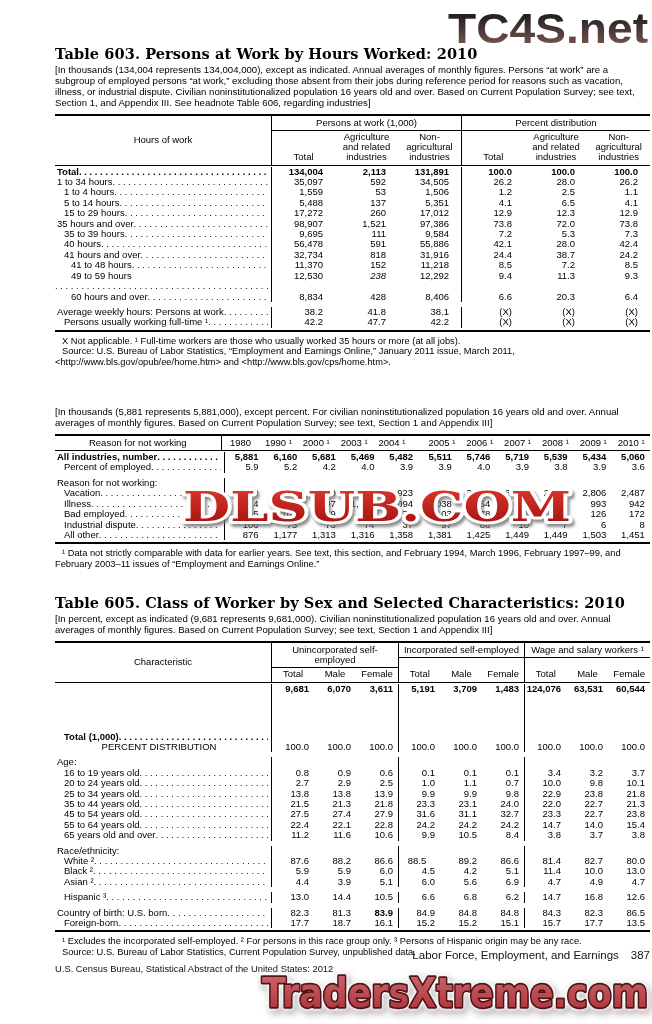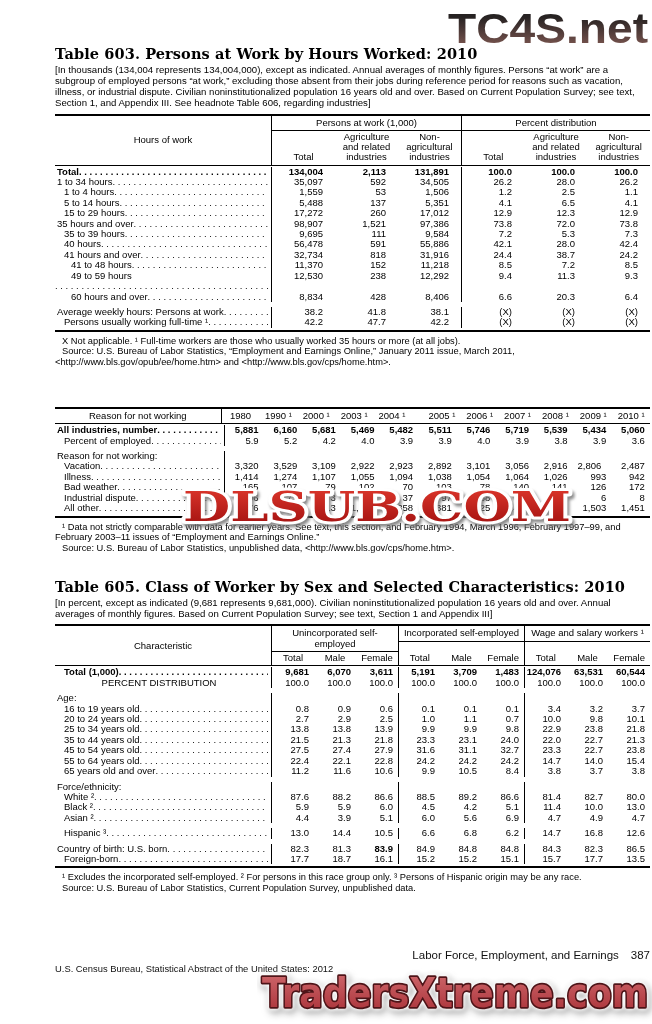--- a/index.html
+++ b/index.html
@@ -203,21 +203,21 @@
               <div class="cell gl" style="width: 63px;">8.5</div>
               <div class="cell" style="width: 63px;">7.2</div>
               <div class="cell" style="width: 63px;">8.5</div>
             </div>
             <div class="row">
               <div class="lblc" style="width: 217px; flex-direction: column;">
                 <span class="lbl" style="padding-left: 16px;">49 to 59 hours</span>
                 <span class="dots"></span>
               </div>
               <div class="cell" style="width: 63px;">12,530</div>
-              <div class="cell" style="width: 63px;">238</div>
+              <div class="cell" style="width: 63px; font-style: italic;">238</div>
               <div class="cell" style="width: 63px;">12,292</div>
               <div class="cell gl" style="width: 63px;">9.4</div>
               <div class="cell" style="width: 63px;">11.3</div>
               <div class="cell" style="width: 63px;">9.3</div>
             </div>
             <div class="row">
               <div class="lblc" style="width: 217px;">
                 <span class="lbl" style="padding-left: 16px;">60 hours and over</span>
                 <span class="dots"></span>
               </div>
@@ -252,20 +252,21 @@
               <div class="cell" style="width: 63px;">(X)</div>
               <div class="cell" style="width: 63px;">(X)</div>
             </div>
           </div>
         </div>
       <p class="fn first">X Not applicable. ¹ Full-time workers are those who usually worked 35 hours or more (at all jobs).</p>
       <p class="fn">Source: U.S. Bureau of Labor Statistics, “Employment and Earnings Online,” January 2011 issue, March 2011, &lt;http://www.bls.gov/opub/ee/home.htm&gt; and &lt;http://www.bls.gov/cps/home.htm&gt;.</p>
     </section>
 
     <section style="margin-top:39px;">
+      <p class="note">[In thousands (5,881 represents 5,881,000), except percent. For civilian noninstitutionalized population 16 years old and over. Annual averages of monthly figures. Based on Current Population Survey; see text, Section 1 and Appendix III]</p>
       <div class="tbl" id="t604">
           <div class="thead">
             <div class="stubh" style="width: 170px;">
               <span>Reason for not working</span>
             </div>
             <div class="yh" style="width: 38.64px;">1980</div>
             <div class="yh" style="width: 38.64px;">1990 ¹</div>
             <div class="yh" style="width: 38.64px;">2000 ¹</div>
             <div class="yh" style="width: 38.64px;">2003 ¹</div>
             <div class="yh" style="width: 38.64px;">2004 ¹</div>
@@ -334,21 +335,21 @@
               </div>
               <div class="cell" style="width: 38.64px;">3,320</div>
               <div class="cell" style="width: 38.64px;">3,529</div>
               <div class="cell" style="width: 38.64px;">3,109</div>
               <div class="cell" style="width: 38.64px;">2,922</div>
               <div class="cell" style="width: 38.64px;">2,923</div>
               <div class="cell" style="width: 38.64px;">2,892</div>
               <div class="cell" style="width: 38.64px;">3,101</div>
               <div class="cell" style="width: 38.64px;">3,056</div>
               <div class="cell" style="width: 38.64px;">2,916</div>
-              <div class="cell" style="width: 38.64px; text-align: center;">2,806</div>
+              <div class="cell" style="width: 38.64px;">2,806</div>
               <div class="cell" style="width: 38.64px;">2,487</div>
             </div>
             <div class="row">
               <div class="lblc" style="width: 170px;">
                 <span class="lbl" style="padding-left: 9px;">Illness</span>
                 <span class="dots"></span>
               </div>
               <div class="cell" style="width: 38.64px;">1,414</div>
               <div class="cell" style="width: 38.64px;">1,274</div>
               <div class="cell" style="width: 38.64px;">1,107</div>
@@ -356,21 +357,21 @@
               <div class="cell" style="width: 38.64px;">1,094</div>
               <div class="cell" style="width: 38.64px;">1,038</div>
               <div class="cell" style="width: 38.64px;">1,054</div>
               <div class="cell" style="width: 38.64px;">1,064</div>
               <div class="cell" style="width: 38.64px;">1,026</div>
               <div class="cell" style="width: 38.64px;">993</div>
               <div class="cell" style="width: 38.64px;">942</div>
             </div>
             <div class="row">
               <div class="lblc" style="width: 170px;">
-                <span class="lbl" style="padding-left: 9px;">Bad weather</span>
+                <span class="lbl" style="padding-left: 9px;">Bad employed</span>
                 <span class="dots"></span>
               </div>
               <div class="cell" style="width: 38.64px;">165</div>
               <div class="cell" style="width: 38.64px;">107</div>
               <div class="cell" style="width: 38.64px;">79</div>
               <div class="cell" style="width: 38.64px;">102</div>
               <div class="cell" style="width: 38.64px;">70</div>
               <div class="cell" style="width: 38.64px;">103</div>
               <div class="cell" style="width: 38.64px;">78</div>
               <div class="cell" style="width: 38.64px;">140</div>
@@ -408,21 +409,20 @@
               <div class="cell" style="width: 38.64px;">1,381</div>
               <div class="cell" style="width: 38.64px;">1,425</div>
               <div class="cell" style="width: 38.64px;">1,449</div>
               <div class="cell" style="width: 38.64px;">1,449</div>
               <div class="cell" style="width: 38.64px;">1,503</div>
               <div class="cell" style="width: 38.64px;">1,451</div>
             </div>
           </div>
         </div>
       <p class="fn first">¹ Data not strictly comparable with data for earlier years. See text, this section, and February 1994, March 1996, February 1997–99, and February 2003–11 issues of “Employment and Earnings Online.”</p>
-      <p class="fn">Source: U.S. Bureau of Labor Statistics, unpublished data, &lt;http://www.bls.gov/cps/home.htm&gt;.</p>
     </section>
 
     <section style="margin-top:25px;">
       <h2 class="tbl-title">Table 605. Class of Worker by Sex and Selected Characteristics: 2010</h2>
       <p class="note">[In percent, except as indicated (9,681 represents 9,681,000). Civilian noninstitutionalized population 16 years old and over. Annual averages of monthly figures. Based on Current Population Survey; see text, Section 1 and Appendix III]</p>
       <div class="tbl" id="t605">
           <div class="thead">
             <div class="stubh" style="width: 217px;">
               <span>Characteristic</span>
             </div>
@@ -447,21 +447,21 @@
               <div class="gs">
                 <div class="hc" style="width: 42px;">Total</div>
                 <div class="hc" style="width: 42px;">Male</div>
                 <div class="hc" style="width: 42px;">Female</div>
               </div>
             </div>
           </div>
           <div class="tbody">
             <div class="row b">
               <div class="lblc" style="width: 217px;">
-                <span class="lbl" style="padding-left: 9px;">Total (1,000)</span>
+                <span class="lbl" style="padding-left: 9px; margin-top: 48px;">Total (1,000)</span>
                 <span class="dots"></span>
               </div>
               <div class="cell" style="width: 42px;">9,681</div>
               <div class="cell" style="width: 42px;">6,070</div>
               <div class="cell" style="width: 42px;">3,611</div>
               <div class="cell gl" style="width: 42px;">5,191</div>
               <div class="cell" style="width: 42px;">3,709</div>
               <div class="cell" style="width: 42px;">1,483</div>
               <div class="cell gl" style="width: 42px;">124,076</div>
               <div class="cell" style="width: 42px;">63,531</div>
@@ -595,41 +595,41 @@
               <div class="cell" style="width: 42px;">10.6</div>
               <div class="cell gl" style="width: 42px;">9.9</div>
               <div class="cell" style="width: 42px;">10.5</div>
               <div class="cell" style="width: 42px;">8.4</div>
               <div class="cell gl" style="width: 42px;">3.8</div>
               <div class="cell" style="width: 42px;">3.7</div>
               <div class="cell" style="width: 42px;">3.8</div>
             </div>
             <div class="row g">
               <div class="lblc" style="width: 217px;">
-                <span class="lbl" style="padding-left: 2px;">Force/ethnicity:</span>
+                <span class="lbl" style="padding-left: 2px;">Race/ethnicity:</span>
               </div>
               <div class="cell" style="width: 42px;"></div>
               <div class="cell" style="width: 42px;"></div>
               <div class="cell" style="width: 42px;"></div>
               <div class="cell gl" style="width: 42px;"></div>
               <div class="cell" style="width: 42px;"></div>
               <div class="cell" style="width: 42px;"></div>
               <div class="cell gl" style="width: 42px;"></div>
               <div class="cell" style="width: 42px;"></div>
               <div class="cell" style="width: 42px;"></div>
             </div>
             <div class="row">
               <div class="lblc" style="width: 217px;">
                 <span class="lbl" style="padding-left: 9px;">White ²</span>
                 <span class="dots"></span>
               </div>
               <div class="cell" style="width: 42px;">87.6</div>
               <div class="cell" style="width: 42px;">88.2</div>
               <div class="cell" style="width: 42px;">86.6</div>
-              <div class="cell gl" style="width: 42px;">88.5</div>
+              <div class="cell gl" style="width: 42px; text-align: center;">88.5</div>
               <div class="cell" style="width: 42px;">89.2</div>
               <div class="cell" style="width: 42px;">86.6</div>
               <div class="cell gl" style="width: 42px;">81.4</div>
               <div class="cell" style="width: 42px;">82.7</div>
               <div class="cell" style="width: 42px;">80.0</div>
             </div>
             <div class="row">
               <div class="lblc" style="width: 217px;">
                 <span class="lbl" style="padding-left: 9px;">Black ²</span>
                 <span class="dots"></span>

